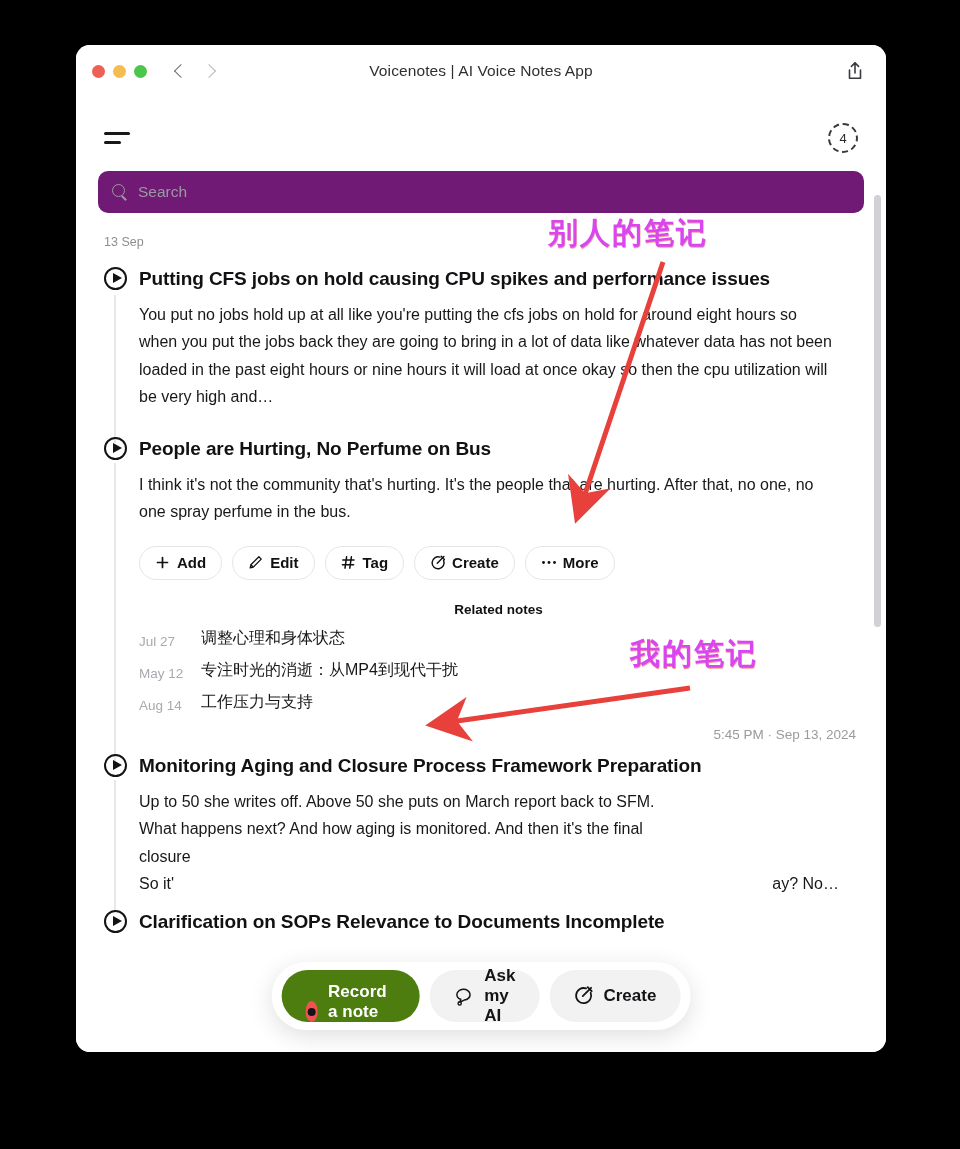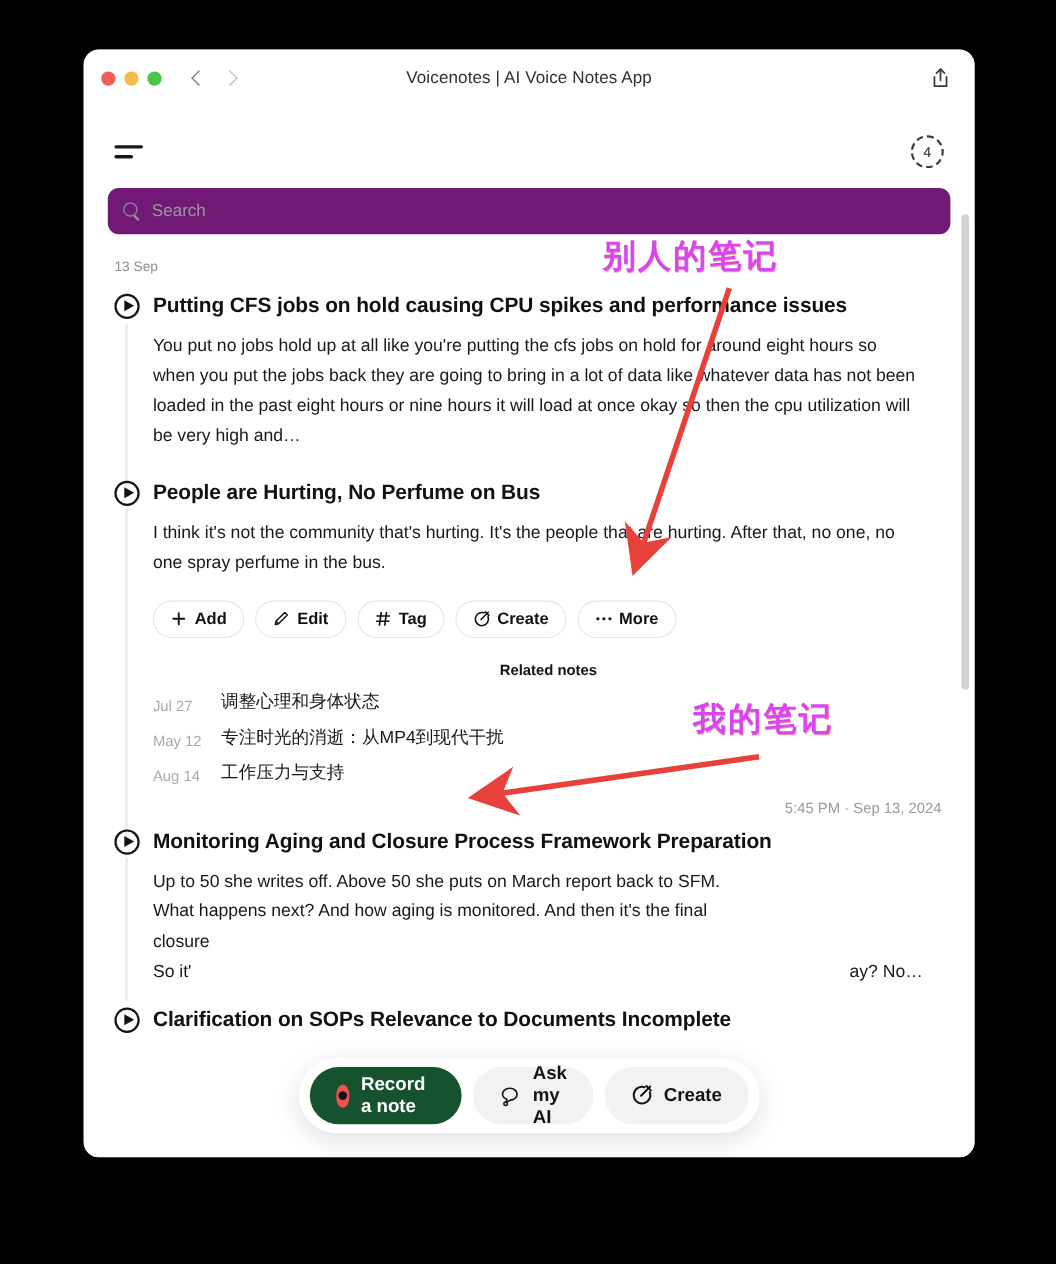--- a/index.html
+++ b/index.html
@@ -169,21 +169,21 @@
     display: flex; align-items: center; gap: 10px;
     box-shadow: 0 6px 24px rgba(0,0,0,0.13);
   }
   .tb-btn {
     display: flex; align-items: center; gap: 10px;
     height: 52px; padding: 0 24px;
     border-radius: 26px;
     font-size: 17px; font-weight: 700;
     cursor: pointer;
   }
-  .tb-btn.primary { background: #14532d; color: #ffffff; }
+  .tb-btn.primary { background: #4d7c0f; color: #ffffff; align-items: flex-end; }
   .tb-btn.ghost { background: #f2f2f3; color: #141417; }
   .rec-dot {
     width: 21px; height: 21px; border-radius: 50%;
     background: #f05252; display: flex; align-items: center; justify-content: center;
   }
   .rec-dot::after { content: ""; width: 8px; height: 8px; border-radius: 50%; background: #141417; }
 
   
   .scrollbar {
     position: absolute; right: 5px; top: 98px;
@@ -346,21 +346,21 @@
             <div>Up to 50 she writes off. Above 50 she puts on March report back to SFM.</div>
             <div>What happens next? And how aging is monitored. And then it's the final</div>
             <div>closure</div>
             <div style="display:flex;justify-content:space-between;">
               <span>So it'</span>
               <span>ay? No…</span>
             </div>
           </div>
         </div>
 
-        <div class="note" style="margin-top:14px;">
+        <div class="note" style="margin-top:8px;">
           <div class="note-head">
             <div class="play-icon"></div>
             <div class="note-title">Clarification on SOPs Relevance to Documents Incomplete</div>
           </div>
         </div>
 
       </div>
 
       <div class="toolbar-wrap">
         <div class="tb-btn primary">

